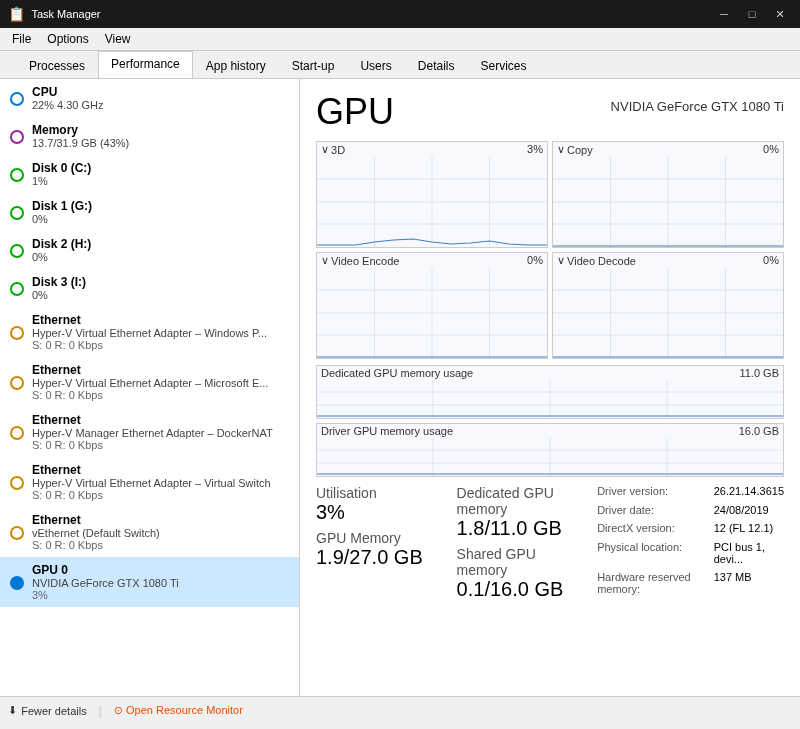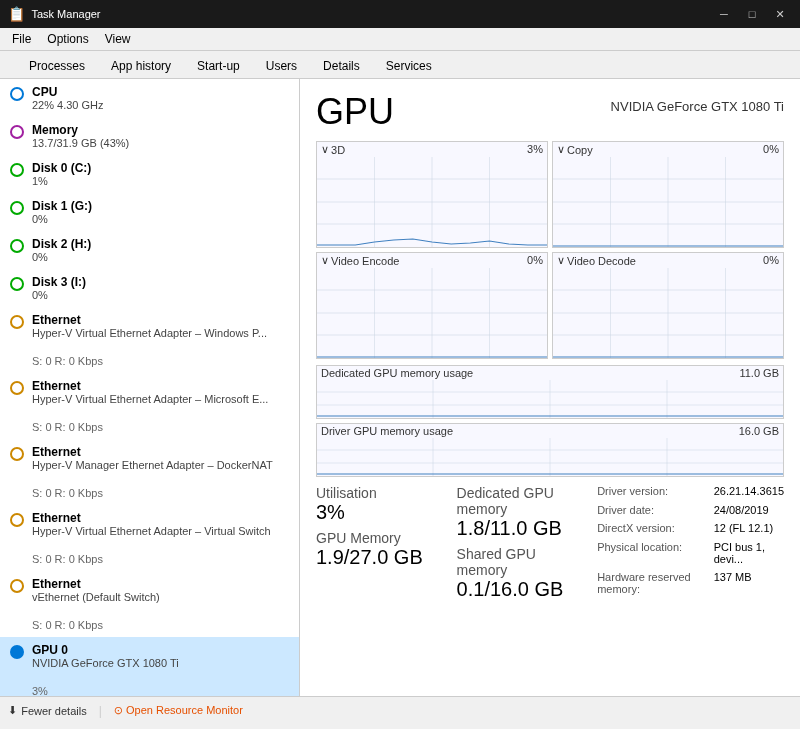--- a/index.html
+++ b/index.html
@@ -65,41 +65,41 @@
     .sidebar {
       width: 300px;
       border-right: 1px solid #ccc;
       overflow-y: auto;
       background: #fff;
     }
     .sidebar-item {
       padding: 6px 10px 6px 10px;
       cursor: pointer;
       display: flex;
-      align-items: flex-start;
+      align-items: center;
       gap: 8px;
       border-bottom: none;
     }
     .sidebar-item.active { background: #cce8ff; }
     .sidebar-icon {
       width: 14px;
       height: 14px;
       border-radius: 50%;
       border: 2px solid;
       flex-shrink: 0;
       margin-top: 2px;
     }
     .sidebar-icon.blue { border-color: #0078d7; background: transparent; }
     .sidebar-icon.purple { border-color: #a020a0; background: transparent; }
     .sidebar-icon.green { border-color: #00aa00; background: transparent; }
     .sidebar-icon.orange { border-color: #cc8800; background: transparent; }
     .sidebar-icon.selected { border-color: #0078d7; background: #0078d7; }
     .sidebar-text-main { font-weight: 600; font-size: 12px; color: #000; }
     .sidebar-text-sub { font-size: 11px; color: #444; }
-    .sidebar-text-sub2 { font-size: 11px; color: #666; margin-top: 16px; }
+    .sidebar-text-sub2 { font-size: 11px; color: #666; }
 
     
     .content {
       flex: 1;
       padding: 12px 16px;
       overflow-y: auto;
     }
 
     .content-header {
       display: flex;
@@ -215,20 +215,21 @@
 </div>
 
 <div class="menu-bar">
   <span>File</span>
   <span>Options</span>
   <span>View</span>
 </div>
 
 <div class="tabs">
   <div class="tab">Processes</div>
+  <div class="tab active">Performance</div>
   <div class="tab">App history</div>
   <div class="tab">Start-up</div>
   <div class="tab">Users</div>
   <div class="tab">Details</div>
   <div class="tab">Services</div>
 </div>
 
 <div class="main-container">
 
   <div class="sidebar">

